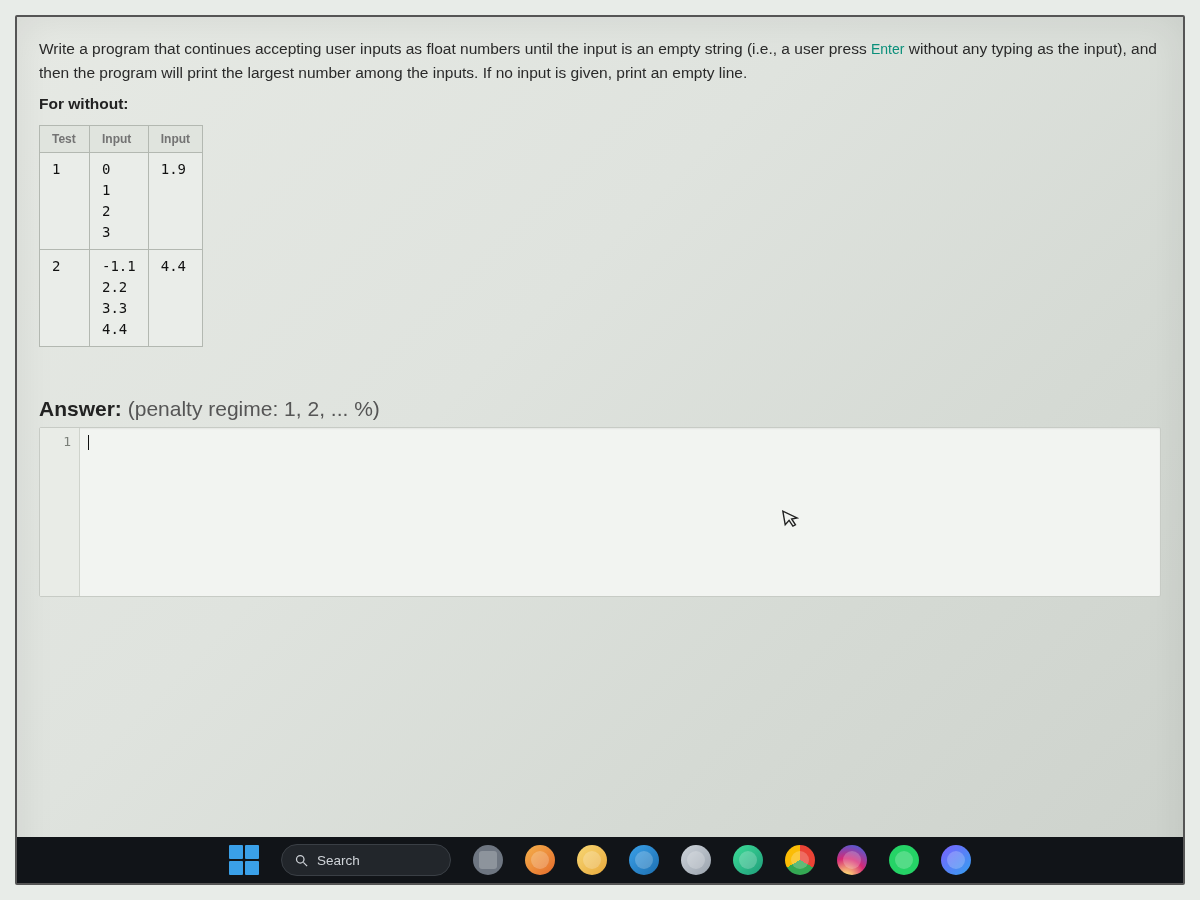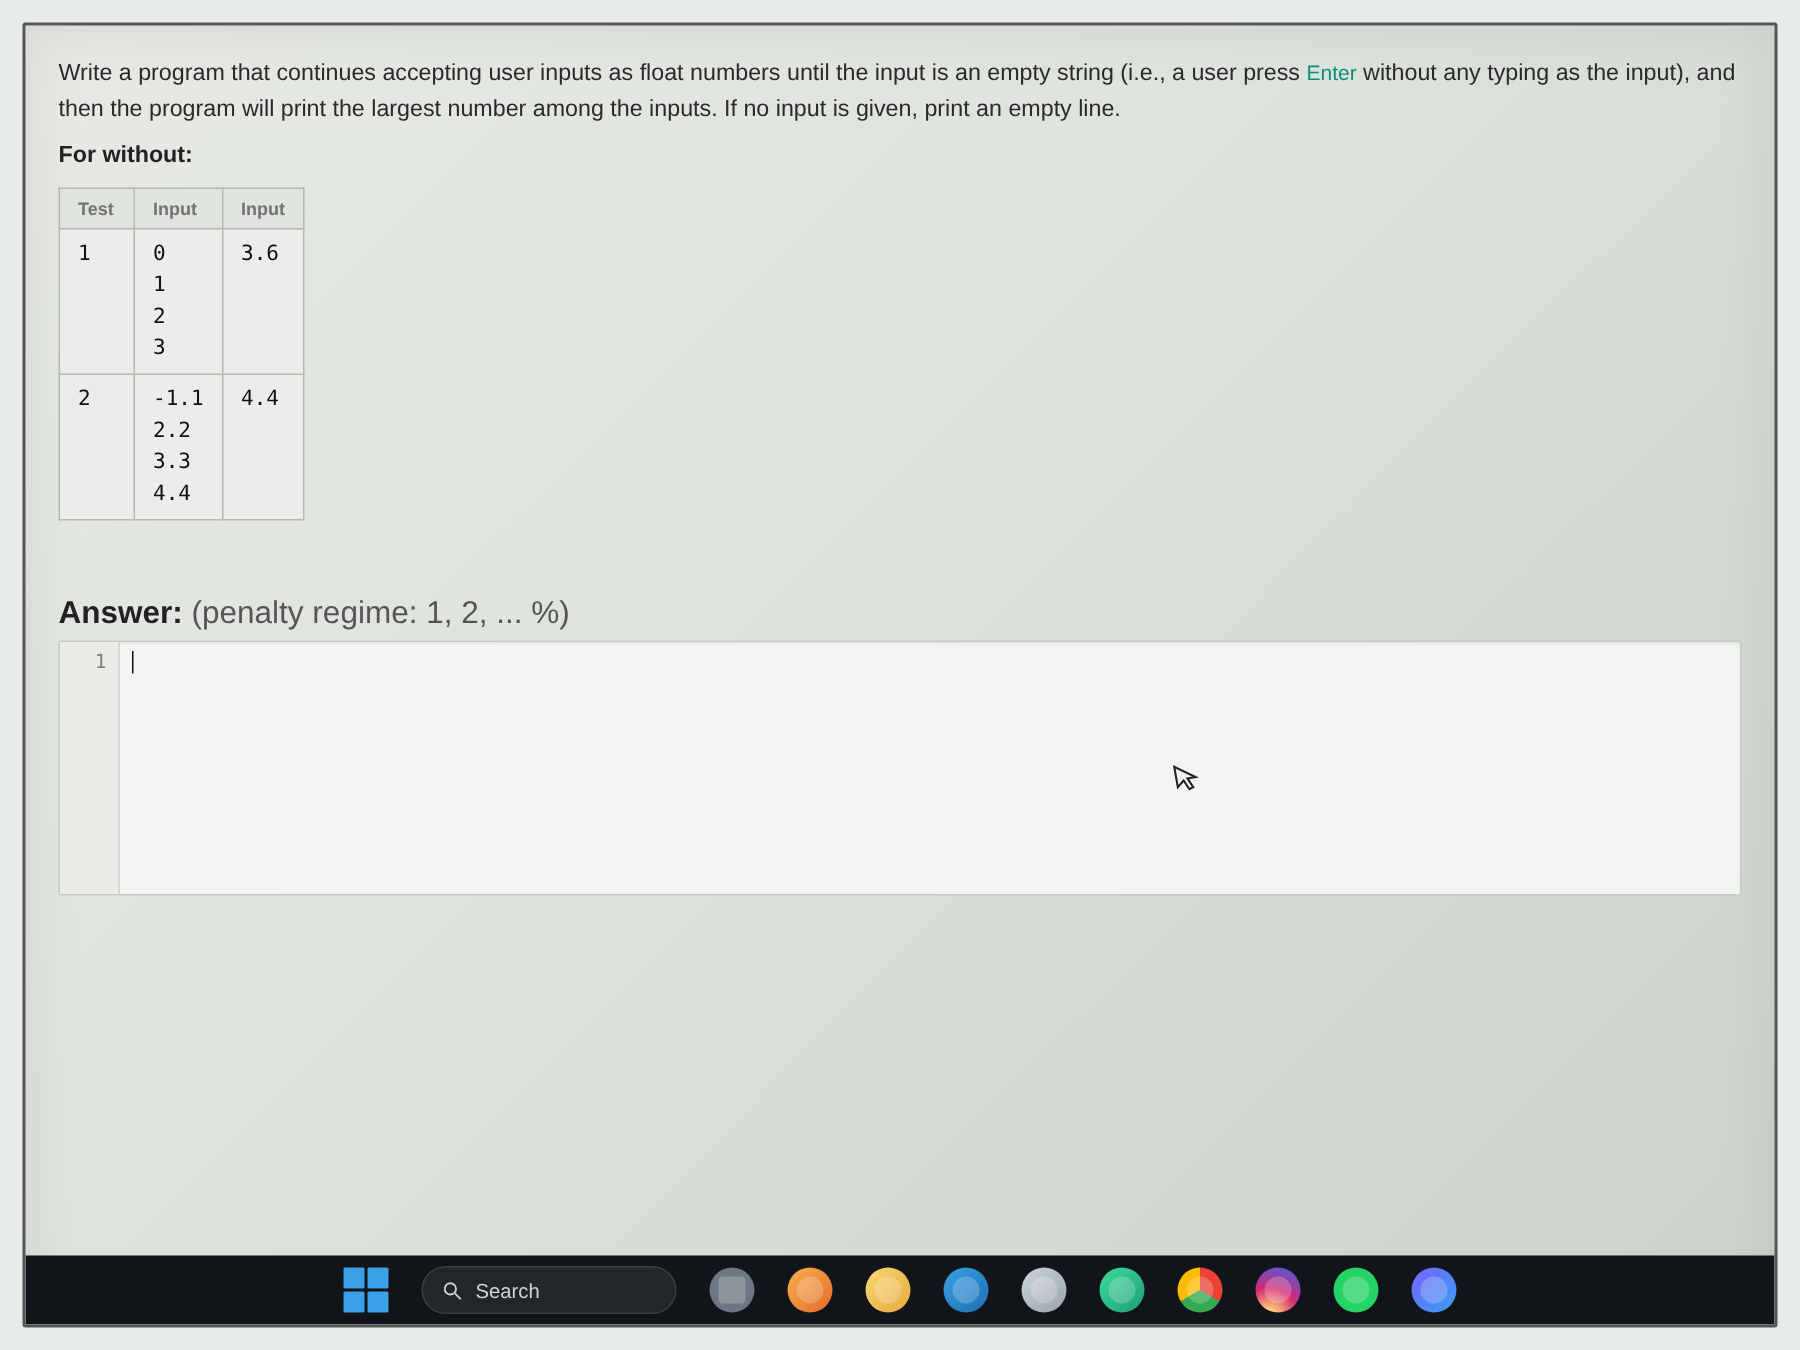--- a/index.html
+++ b/index.html
@@ -196,21 +196,21 @@
           <th>Input</th>
         </tr>
       </thead>
       <tbody>
         <tr>
           <td>1</td>
           <td>0
 1
 2
 3</td>
-          <td>3.6</td>
+          <td>1.9</td>
         </tr>
         <tr>
           <td>2</td>
           <td>-1.1
 2.2
 3.3
 4.4</td>
           <td>4.4</td>
         </tr>
       </tbody>

